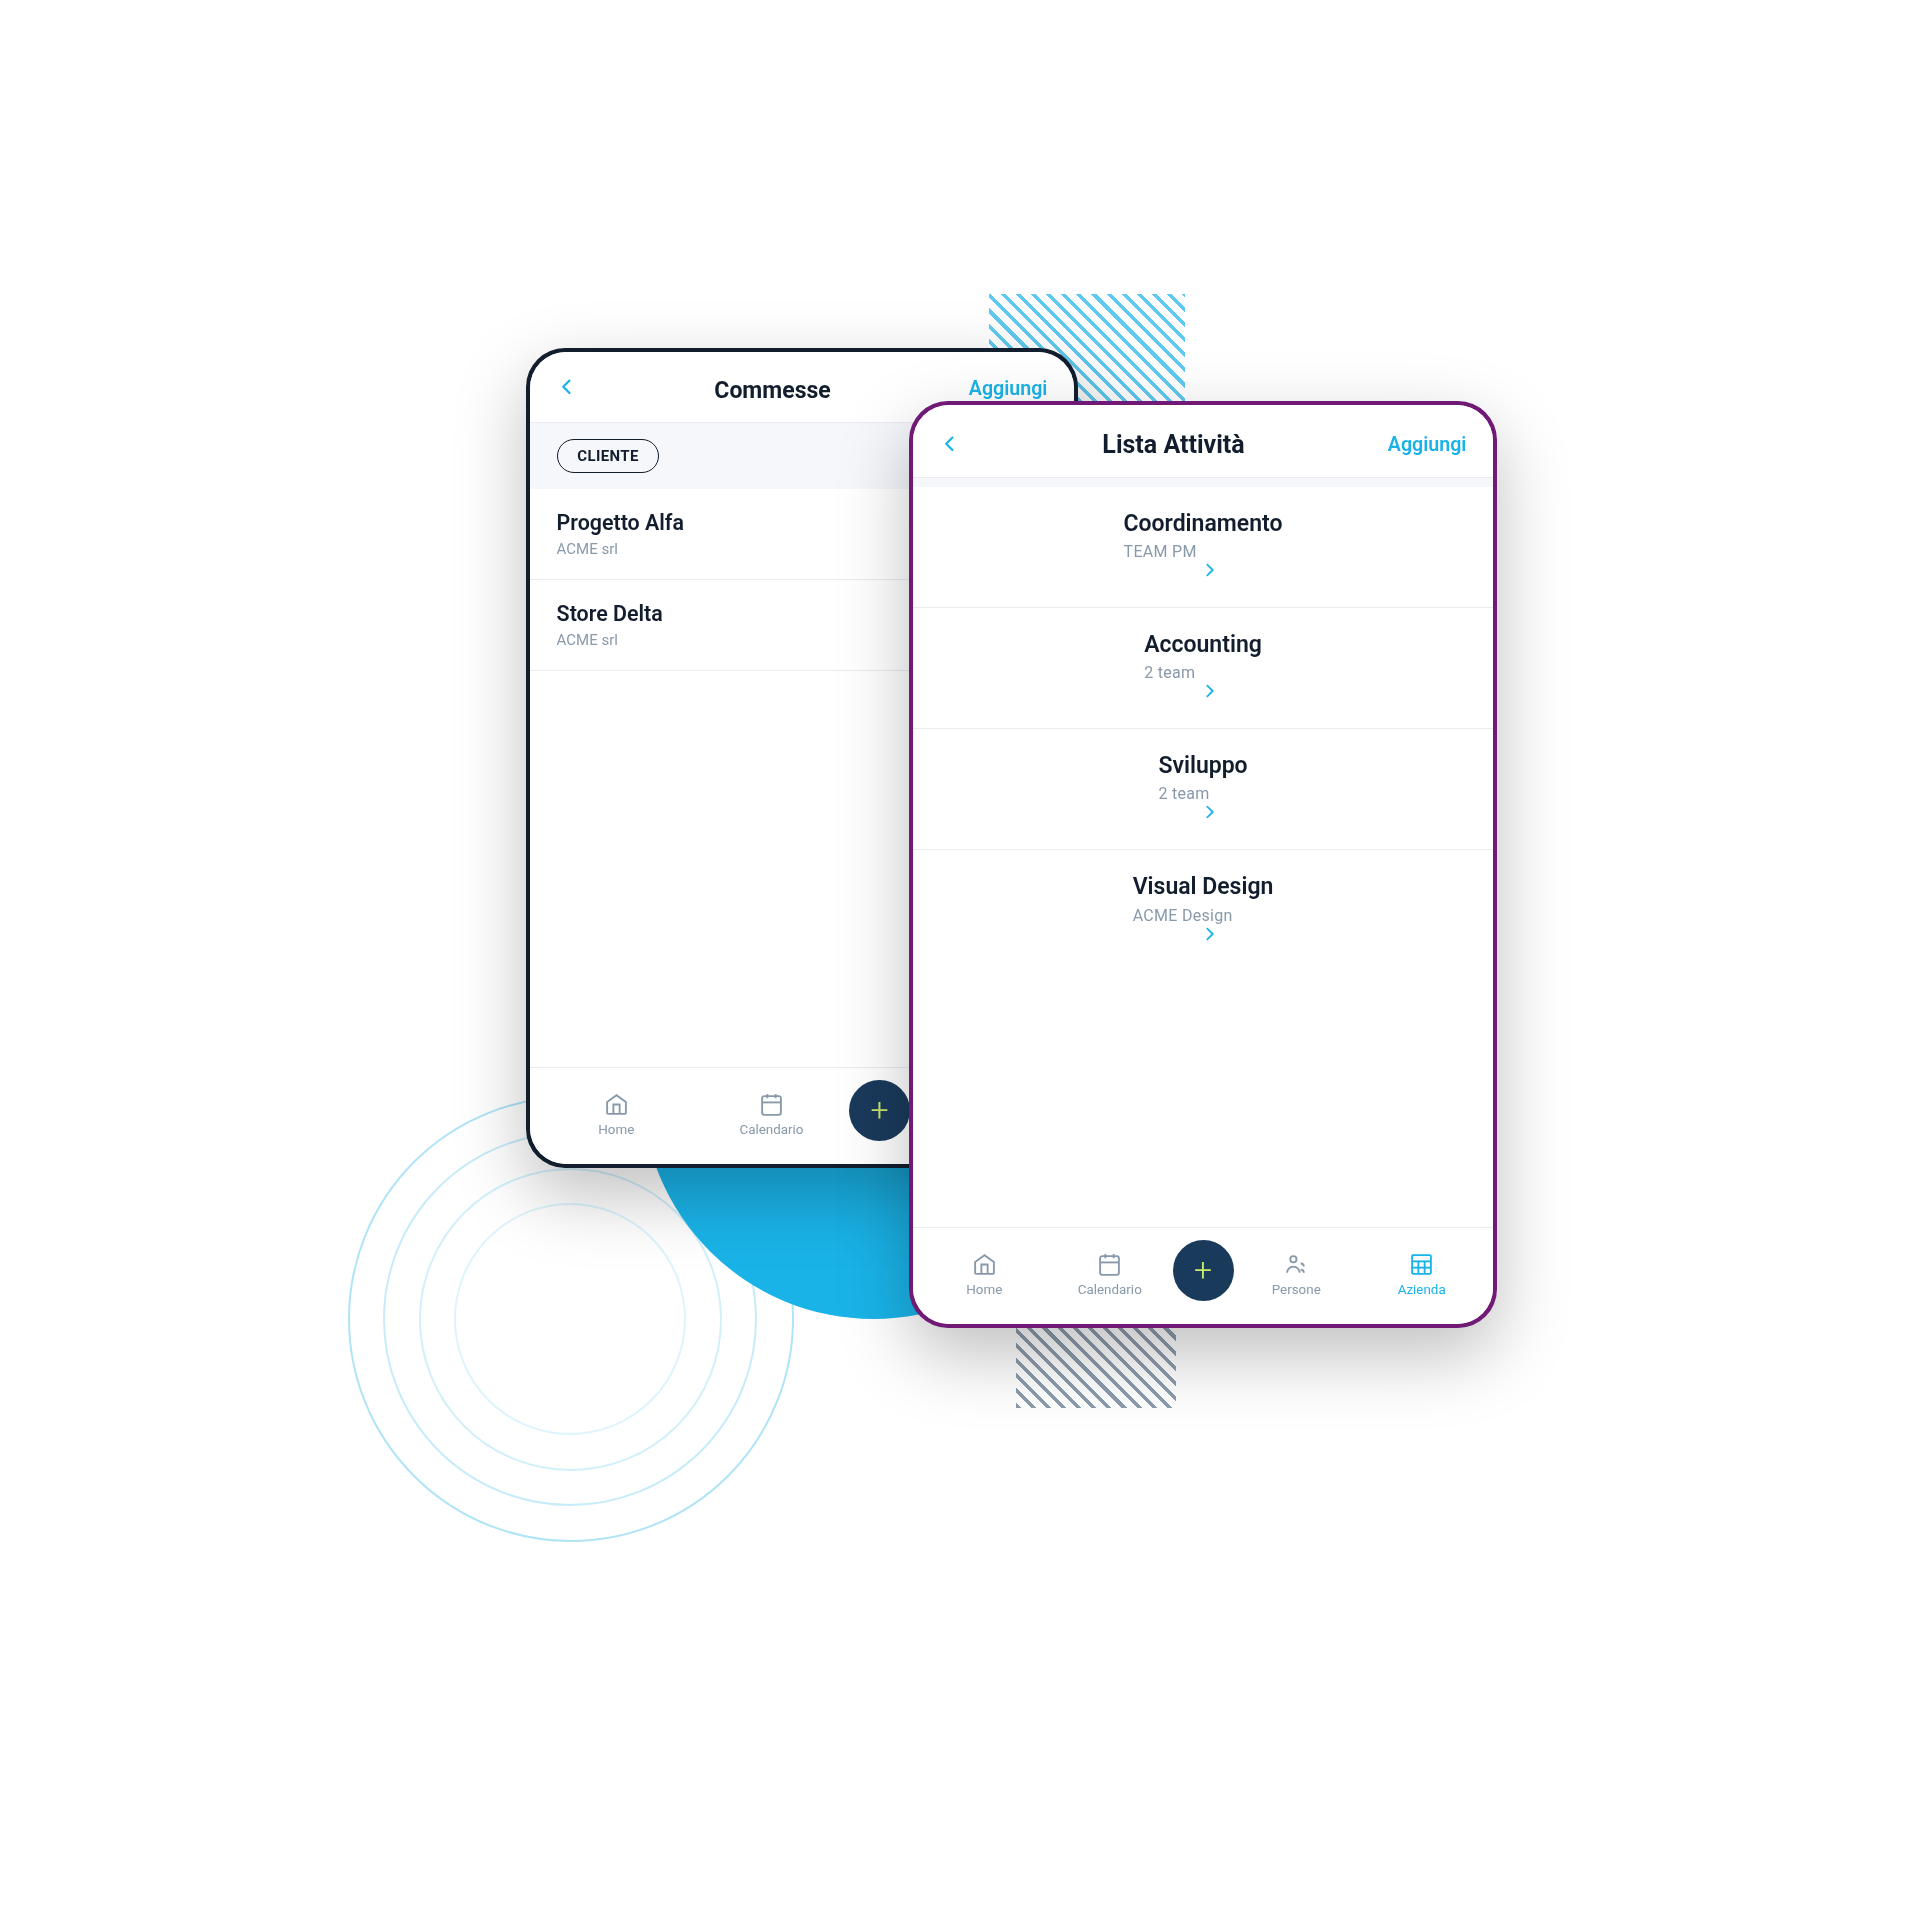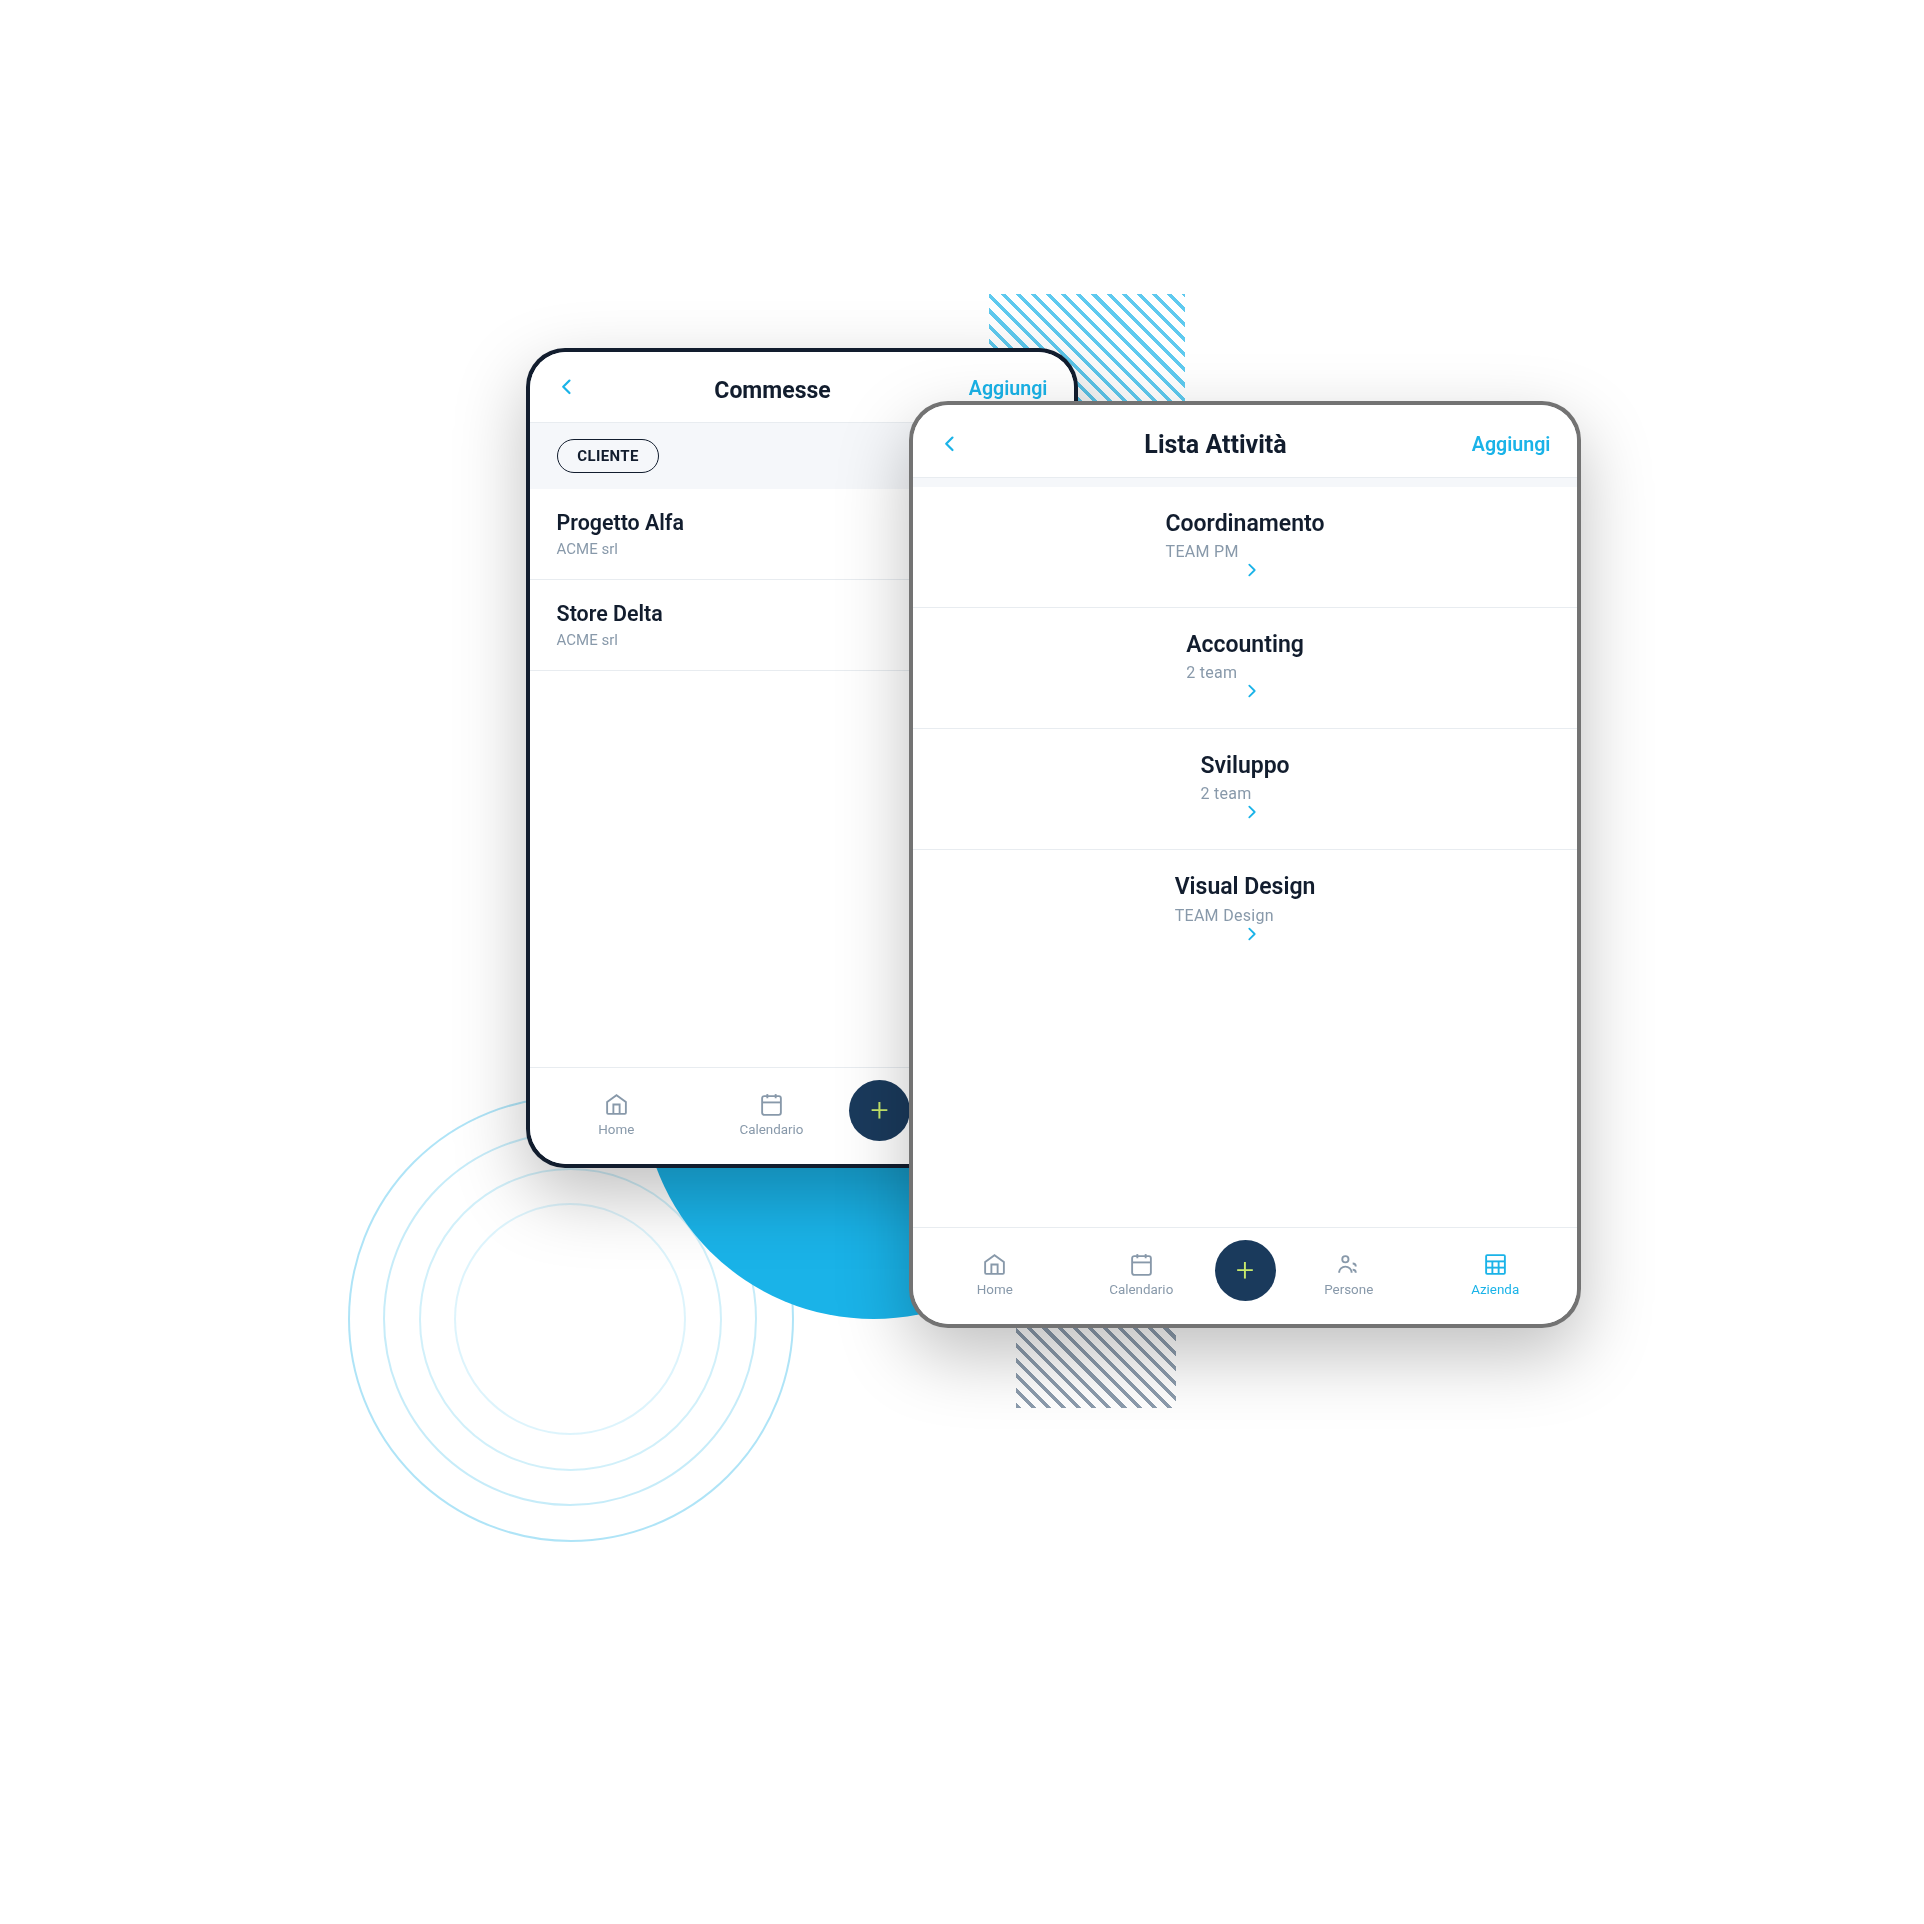--- a/index.html
+++ b/index.html
@@ -97,26 +97,26 @@
       bottom: 3.6px;
       background: #f5f7fa;
       border-radius: 36px;
       overflow: hidden;
       display: flex;
       flex-direction: column;
     }
 
     
     .device-front {
-      width: 672px;
+      width: 588px;
       height: 927px;
       top: 401px;
       left: 909px;
       z-index: 5;
-      background: #737373;
+      background: #701a75;
       border-radius: 39px;
     }
 
     .device-front-screen {
       position: absolute;
       top: 3.6px;
       left: 3.6px;
       right: 3.6px;
       bottom: 3.6px;
       background: #f5f7fa;
@@ -468,21 +468,21 @@
         <span class="list-item-chevron">
           <svg width="18" height="18" viewBox="0 0 20 20" fill="none">
               <path d="M7 4l6 6-6 6" stroke="#1ab3e8" stroke-width="2" stroke-linecap="round" stroke-linejoin="round"></path>
             </svg>
         </span>
       </div>
 
       <div class="list-item">
         <div class="list-item-content">
           <div class="list-item-title">Visual Design</div>
-          <div class="list-item-subtitle">TEAM Design</div>
+          <div class="list-item-subtitle">ACME Design</div>
         </div>
         <span class="list-item-chevron">
           <svg width="18" height="18" viewBox="0 0 20 20" fill="none">
               <path d="M7 4l6 6-6 6" stroke="#1ab3e8" stroke-width="2" stroke-linecap="round" stroke-linejoin="round"></path>
             </svg>
         </span>
       </div>
     </div>
 
     <div class="bottom-nav">

